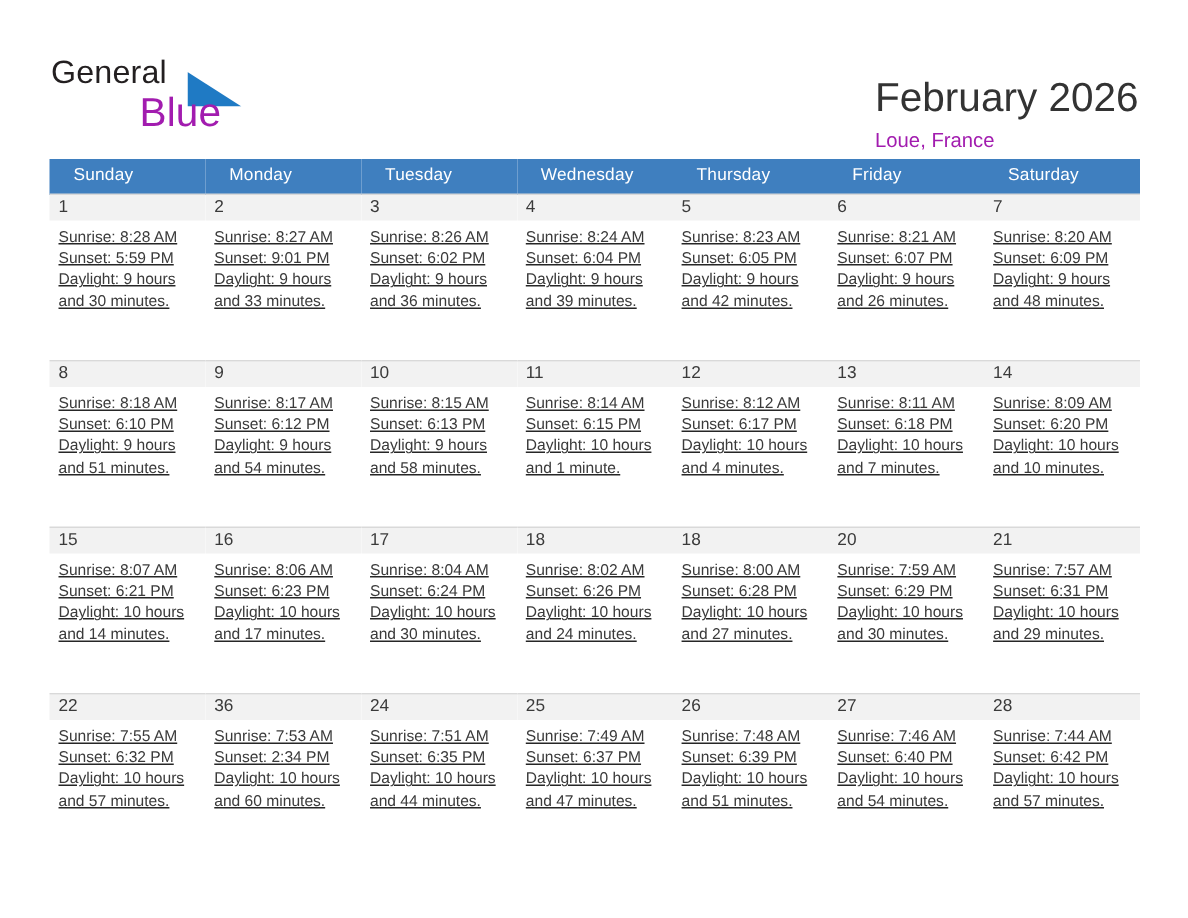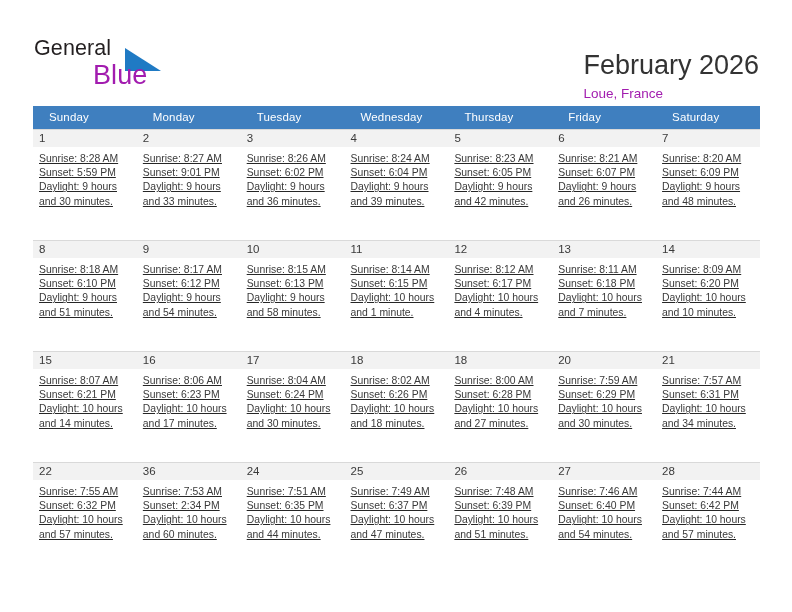--- a/index.html
+++ b/index.html
@@ -345,21 +345,21 @@
             <div>Daylight: 10 hours</div>
             <div>and 30 minutes.</div>
           </div>
         </td>
         <td>
           <div class="daynum-band">18</div>
           <div class="cell-lines">
             <div>Sunrise: 8:02 AM</div>
             <div>Sunset: 6:26 PM</div>
             <div>Daylight: 10 hours</div>
-            <div>and 18 minutes.</div>
+            <div>and 24 minutes.</div>
           </div>
         </td>
         <td>
           <div class="daynum-band">18</div>
           <div class="cell-lines">
             <div>Sunrise: 8:00 AM</div>
             <div>Sunset: 6:28 PM</div>
             <div>Daylight: 10 hours</div>
             <div>and 27 minutes.</div>
           </div>
@@ -372,21 +372,21 @@
             <div>Daylight: 10 hours</div>
             <div>and 30 minutes.</div>
           </div>
         </td>
         <td>
           <div class="daynum-band">21</div>
           <div class="cell-lines">
             <div>Sunrise: 7:57 AM</div>
             <div>Sunset: 6:31 PM</div>
             <div>Daylight: 10 hours</div>
-            <div>and 34 minutes.</div>
+            <div>and 29 minutes.</div>
           </div>
         </td>
       </tr>
 
       <tr class="week-row">
         <td>
           <div class="daynum-band">22</div>
           <div class="cell-lines">
             <div>Sunrise: 7:55 AM</div>
             <div>Sunset: 6:32 PM</div>

